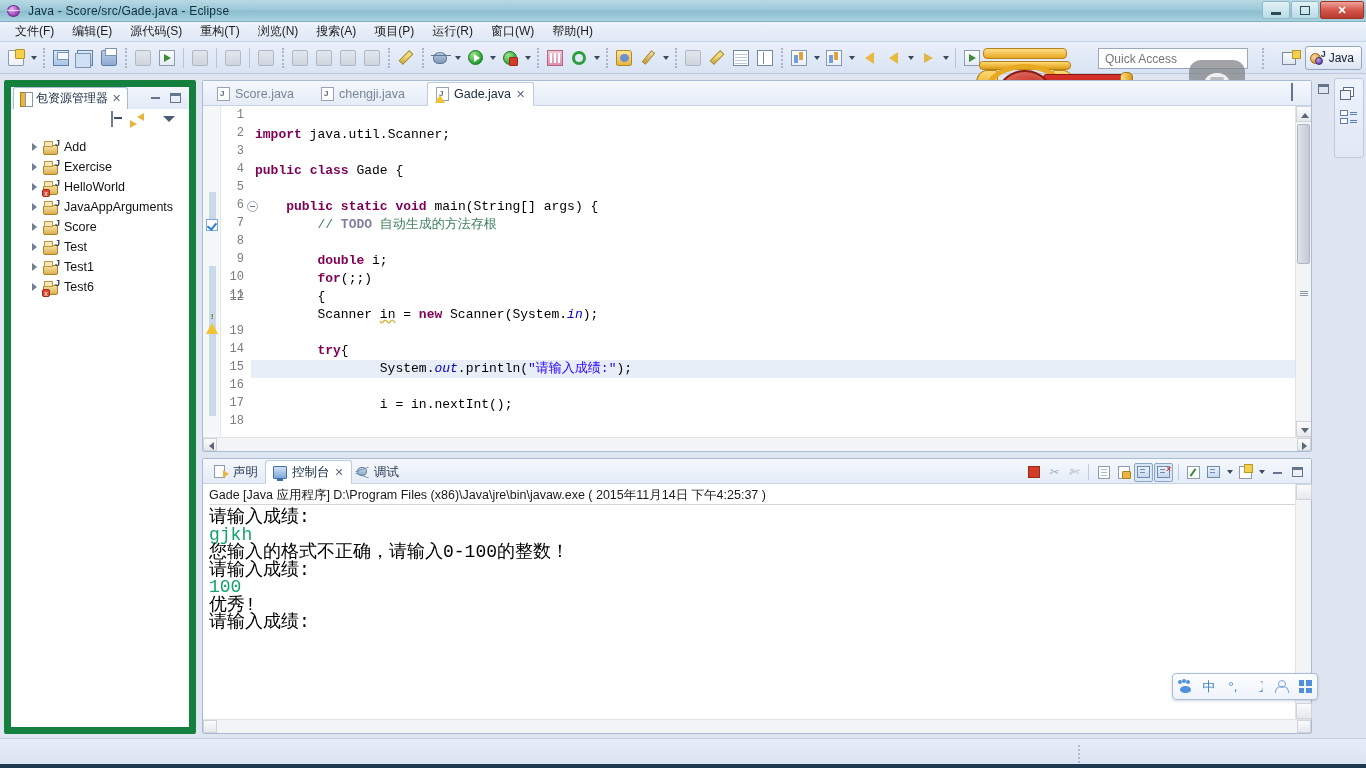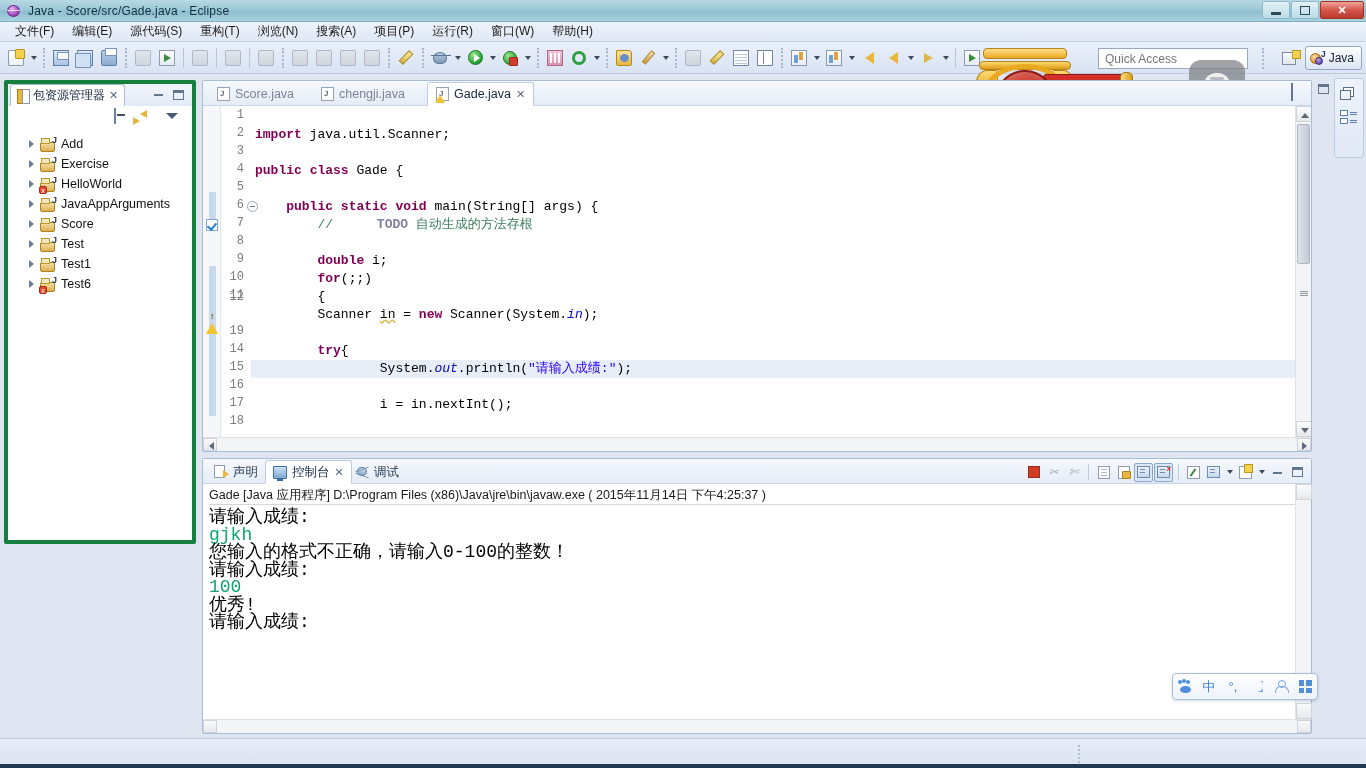--- a/index.html
+++ b/index.html
@@ -121,22 +121,22 @@
   }
   .java-ic{width:15px;height:15px;position:relative;}
   .java-ic .c1{position:absolute;left:0;top:2px;width:11px;height:11px;border-radius:50%;
      background:radial-gradient(circle at 35% 30%,#ffd9a0,#d98b25 80%);border:1px solid #a0661a;}
   .java-ic .c2{position:absolute;left:5px;top:6px;width:8px;height:8px;border-radius:50%;
      background:radial-gradient(circle at 35% 30%,#b9a6e8,#5c3fa8 80%);border:1px solid #3f2c76;}
   .java-ic .j{position:absolute;right:-1px;top:-2px;font-size:9px;color:#2a3d5c;font-weight:bold;}
 
   
   .pkg-panel{
-    position:absolute; left:4px; top:80px; width:192px; height:464px;
-    background:#fff; border:4px solid #15803d; border-radius:2px;
+    position:absolute; left:4px; top:80px; width:192px; height:654px;
+    background:#fff; border:7px solid #15803d; border-radius:2px;
   }
   .pkg-tabrow{
     position:absolute;left:0;top:0;width:100%;height:22px;
     background:linear-gradient(to bottom,#f2f6fc,#e2eaf6);
   }
   .pkg-tab{
     position:absolute;left:2px;top:0;height:22px;display:flex;align-items:center;gap:4px;
     padding:0 6px;background:#fff;border:1px solid #a8bcd6;border-bottom:none;
     border-radius:3px 3px 0 0;font-size:12px;color:#13263d;
   }
@@ -195,21 +195,21 @@
   .gutter{position:absolute;left:18px;top:0;width:26px;bottom:14px;background:#fff;}
   .gline{position:absolute;right:3px;font-family:"Liberation Mono",monospace;font-size:12px;color:#7d7d7d;text-align:right;}
   .fold-ic{position:absolute;left:44px;width:11px;height:11px;border:1px solid #9aa6b6;border-radius:50%;background:#fff;}
   .fold-ic:after{content:"";position:absolute;left:2px;top:4px;width:5px;height:1px;background:#6b778a;}
   .code-lines{position:absolute;left:48px;top:0;right:16px;bottom:14px;
      font-family:"Liberation Mono",monospace;font-size:13px;line-height:18px;white-space:pre;color:#000;}
   .cl{position:absolute;left:0;right:0;height:18px;padding-left:4px;}
   .cl.hl{background:#e8eef8;}
   .kw{color:#7f0055;font-weight:bold;}
   .cmt{color:#3f7f5f;}
-  .cmt-task{color:#7f7f9f;font-weight:bold;margin-left:36px;}
+  .cmt-task{color:#7f7f9f;font-weight:bold;}
   .str{color:#2a00ff;}
   .fld{color:#0000c0;font-style:italic;}
   .squiggle{text-decoration:underline wavy #d4b33a;text-decoration-skip-ink:none;}
   .warn-marker{position:absolute;left:3px;width:13px;height:13px;}
   .warn-marker .tri{width:0;height:0;border-left:6px solid transparent;border-right:6px solid transparent;border-bottom:11px solid #f0c330;}
   .warn-marker .ex{position:absolute;left:5px;top:4px;font-size:7px;color:#6a4f08;font-weight:bold;}
   .chk-marker{position:absolute;left:3px;width:12px;height:12px;border:1px solid #7fa8d8;background:#fff;}
   .chk-marker:after{content:"";position:absolute;left:2px;top:1px;width:4px;height:7px;border-right:2px solid #2f7fd0;border-bottom:2px solid #2f7fd0;transform:rotate(40deg);}
 
   .vscroll{position:absolute;right:0;top:0;width:16px;bottom:14px;background:#f3f4f6;border-left:1px solid #dfe2e7;}

